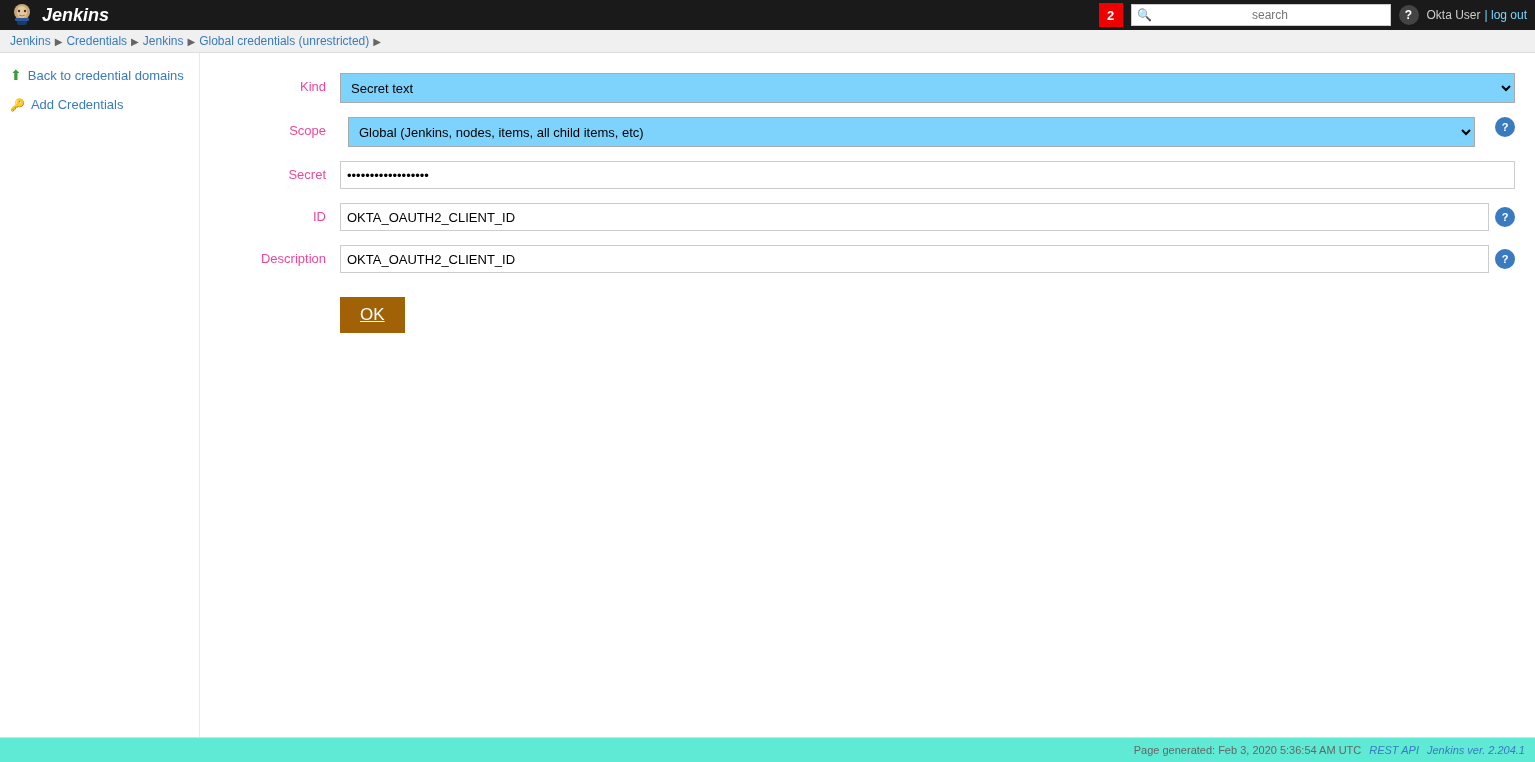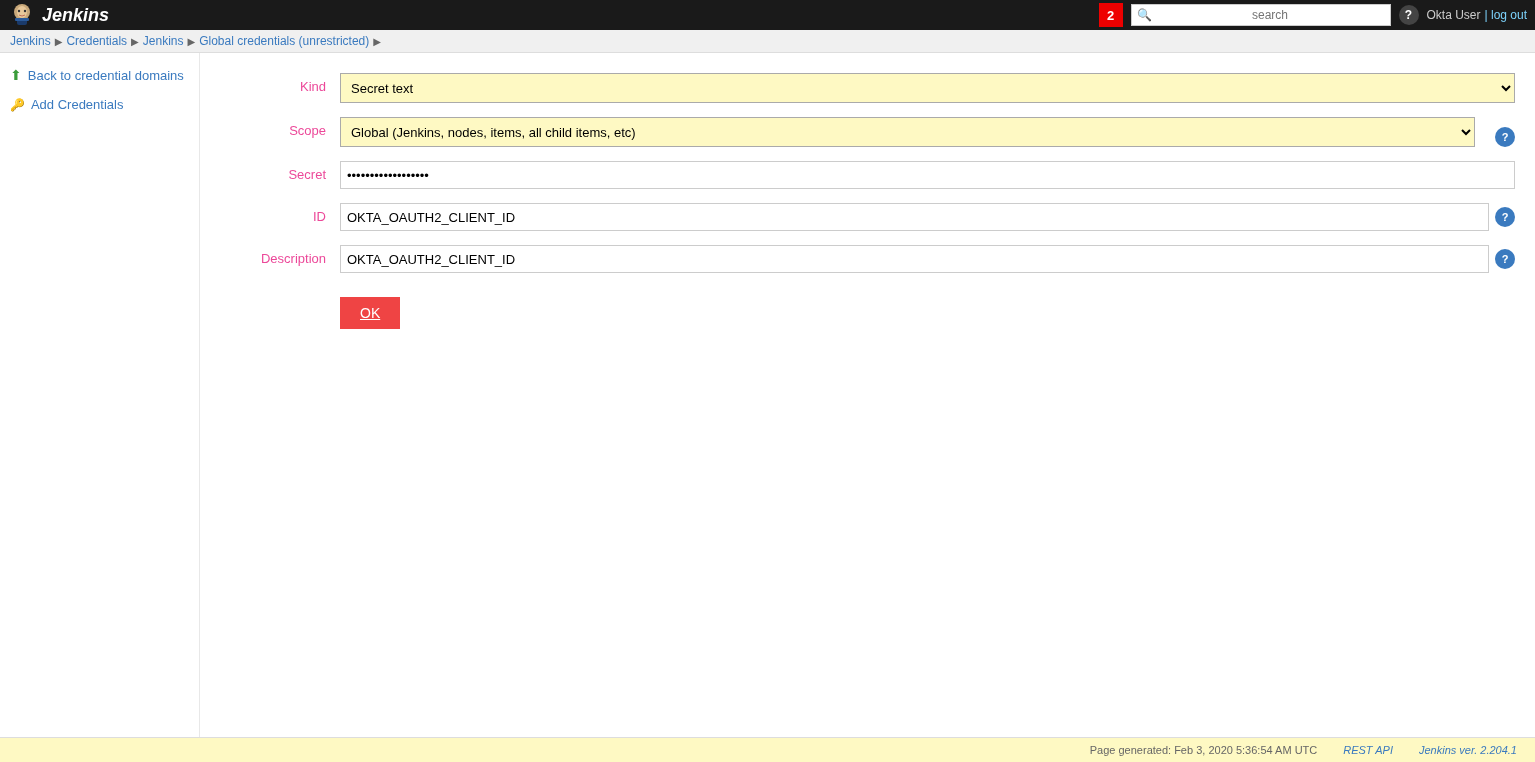--- a/index.html
+++ b/index.html
@@ -169,21 +169,21 @@
     .form-field input[type="password"] {
       width: 100%;
       padding: 4px 6px;
       font-size: 13px;
       border: 1px solid #ccc;
       background: #fff;
       height: 28px;
     }
     .form-field select {
       height: 30px;
-      background: #fef9c3;
+      background: #7dd3fc;
       border: 1px solid #aaa;
     }
     .help-btn {
       width: 20px;
       height: 20px;
       border-radius: 50%;
       background: #3a7abf;
       color: #fff;
       border: none;
       cursor: pointer;
@@ -191,58 +191,59 @@
       font-weight: bold;
       display: flex;
       align-items: center;
       justify-content: center;
       flex-shrink: 0;
     }
 
     
     #ok-btn {
       margin-left: 120px;
-      background: #ef4444;
+      background: #a16207;
       color: #fff;
       border: none;
       padding: 8px 20px;
-      font-size: 14px;
+      font-size: 17px;
       cursor: pointer;
       margin-top: 10px;
       text-decoration: underline;
     }
 
     
     #footer {
       position: fixed;
       bottom: 0;
       width: 100%;
-      background: #fef9c3;
+      background: #5eead4;
       border-top: 1px solid #ddd;
-      padding: 6px 18px;
+      padding: 6px 10px;
       text-align: right;
       font-size: 11px;
       color: #666;
       display: flex;
       justify-content: flex-end;
       align-items: center;
-      gap: 26px;
+      gap: 8px;
     }
     .footer-link {
       color: #3a7abf;
       cursor: pointer;
       text-decoration: none;
       font-style: italic;
     }
 
     .scope-row {
       display: flex;
-      align-items: flex-end;
+      align-items: flex-start;
       gap: 20px;
       flex: 1;
+      margin-left: 8px;
     }
   </style>
 </head>
 <body>
 
 <div id="header">
   <div id="header-left">
     <div id="jenkins-logo">
 
       <svg width="26" height="26" viewBox="0 0 26 26" xmlns="http://www.w3.org/2000/svg">

